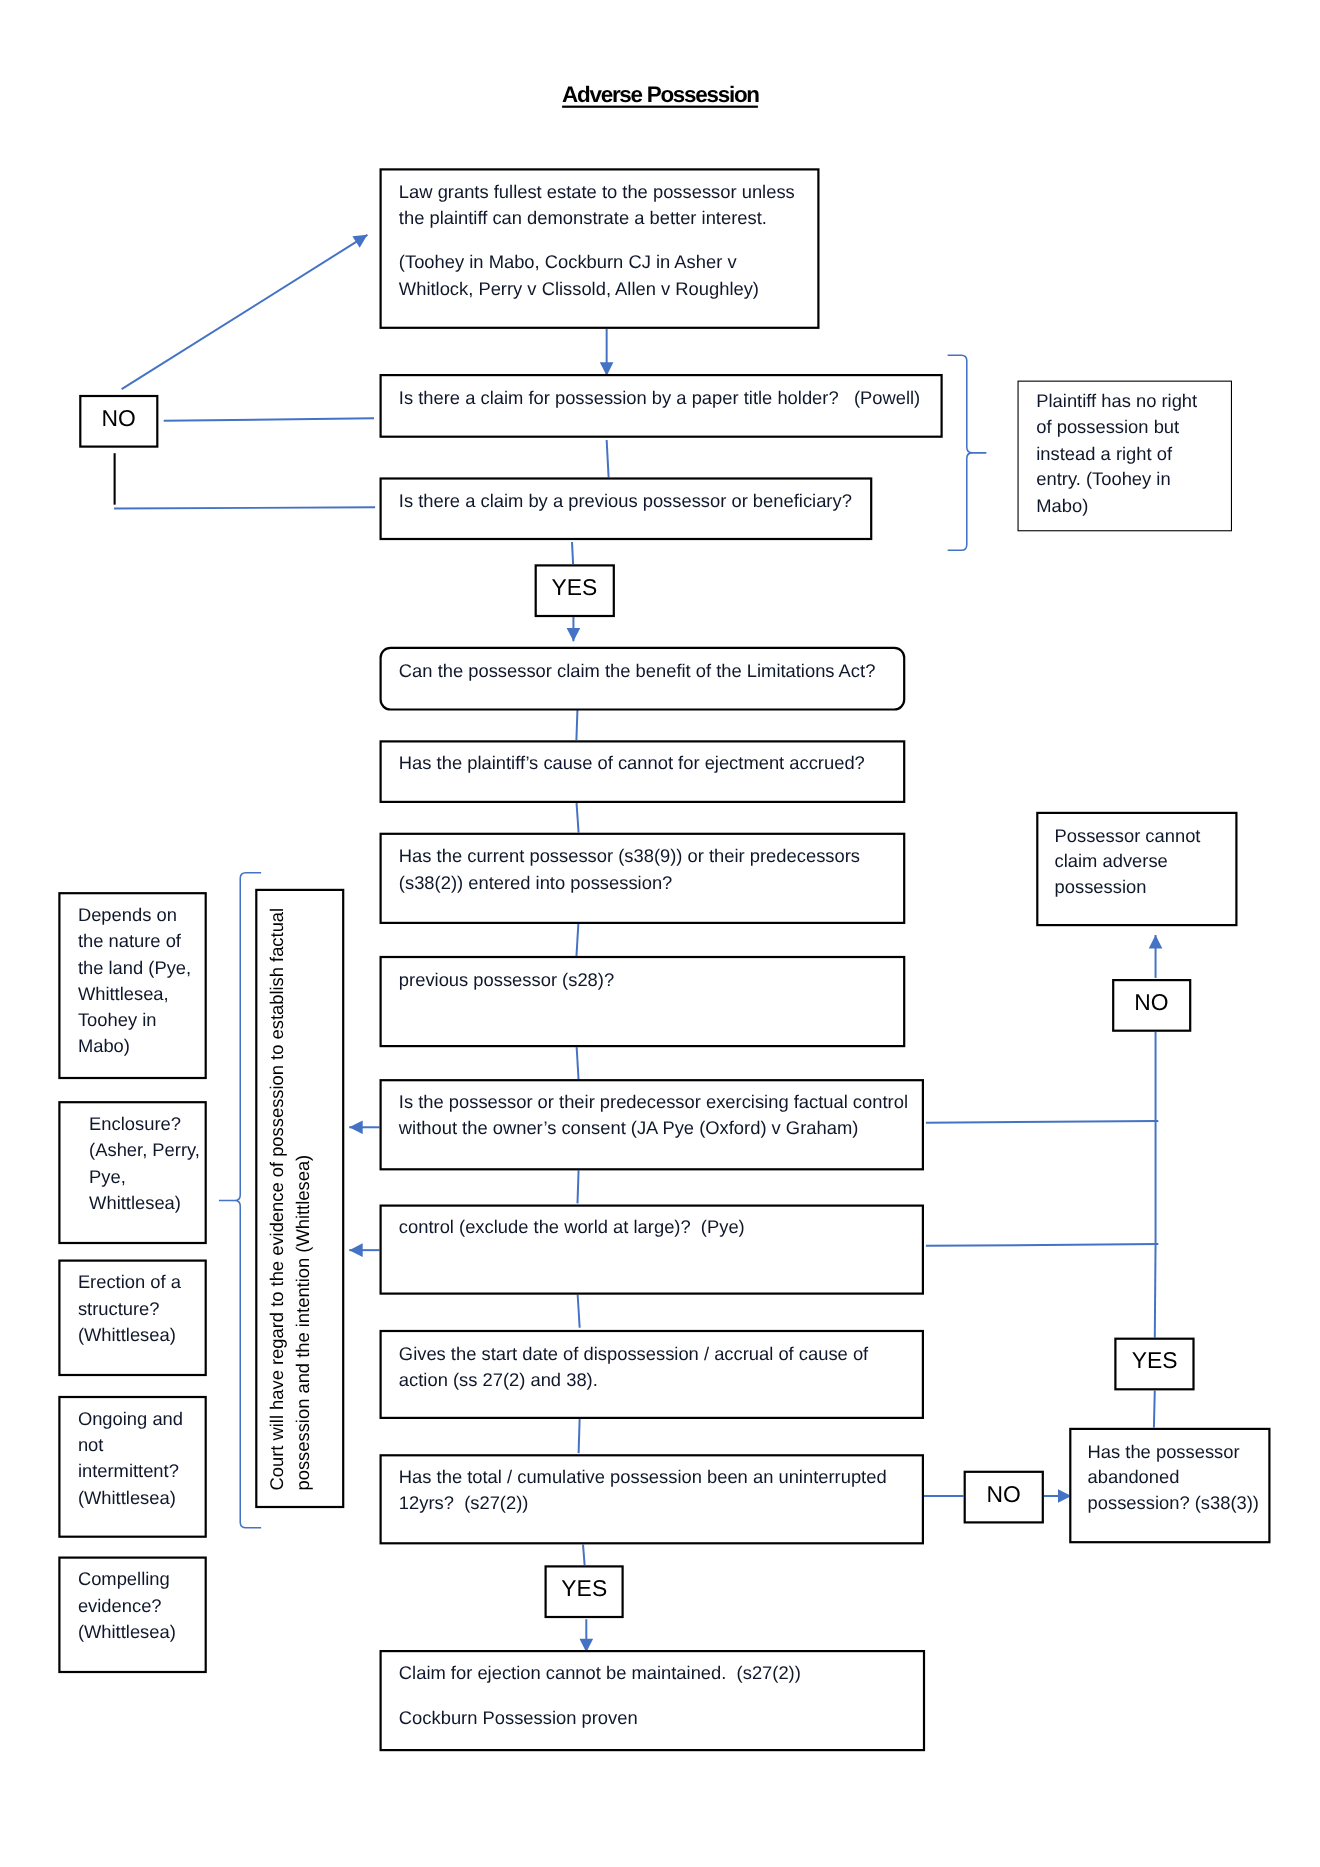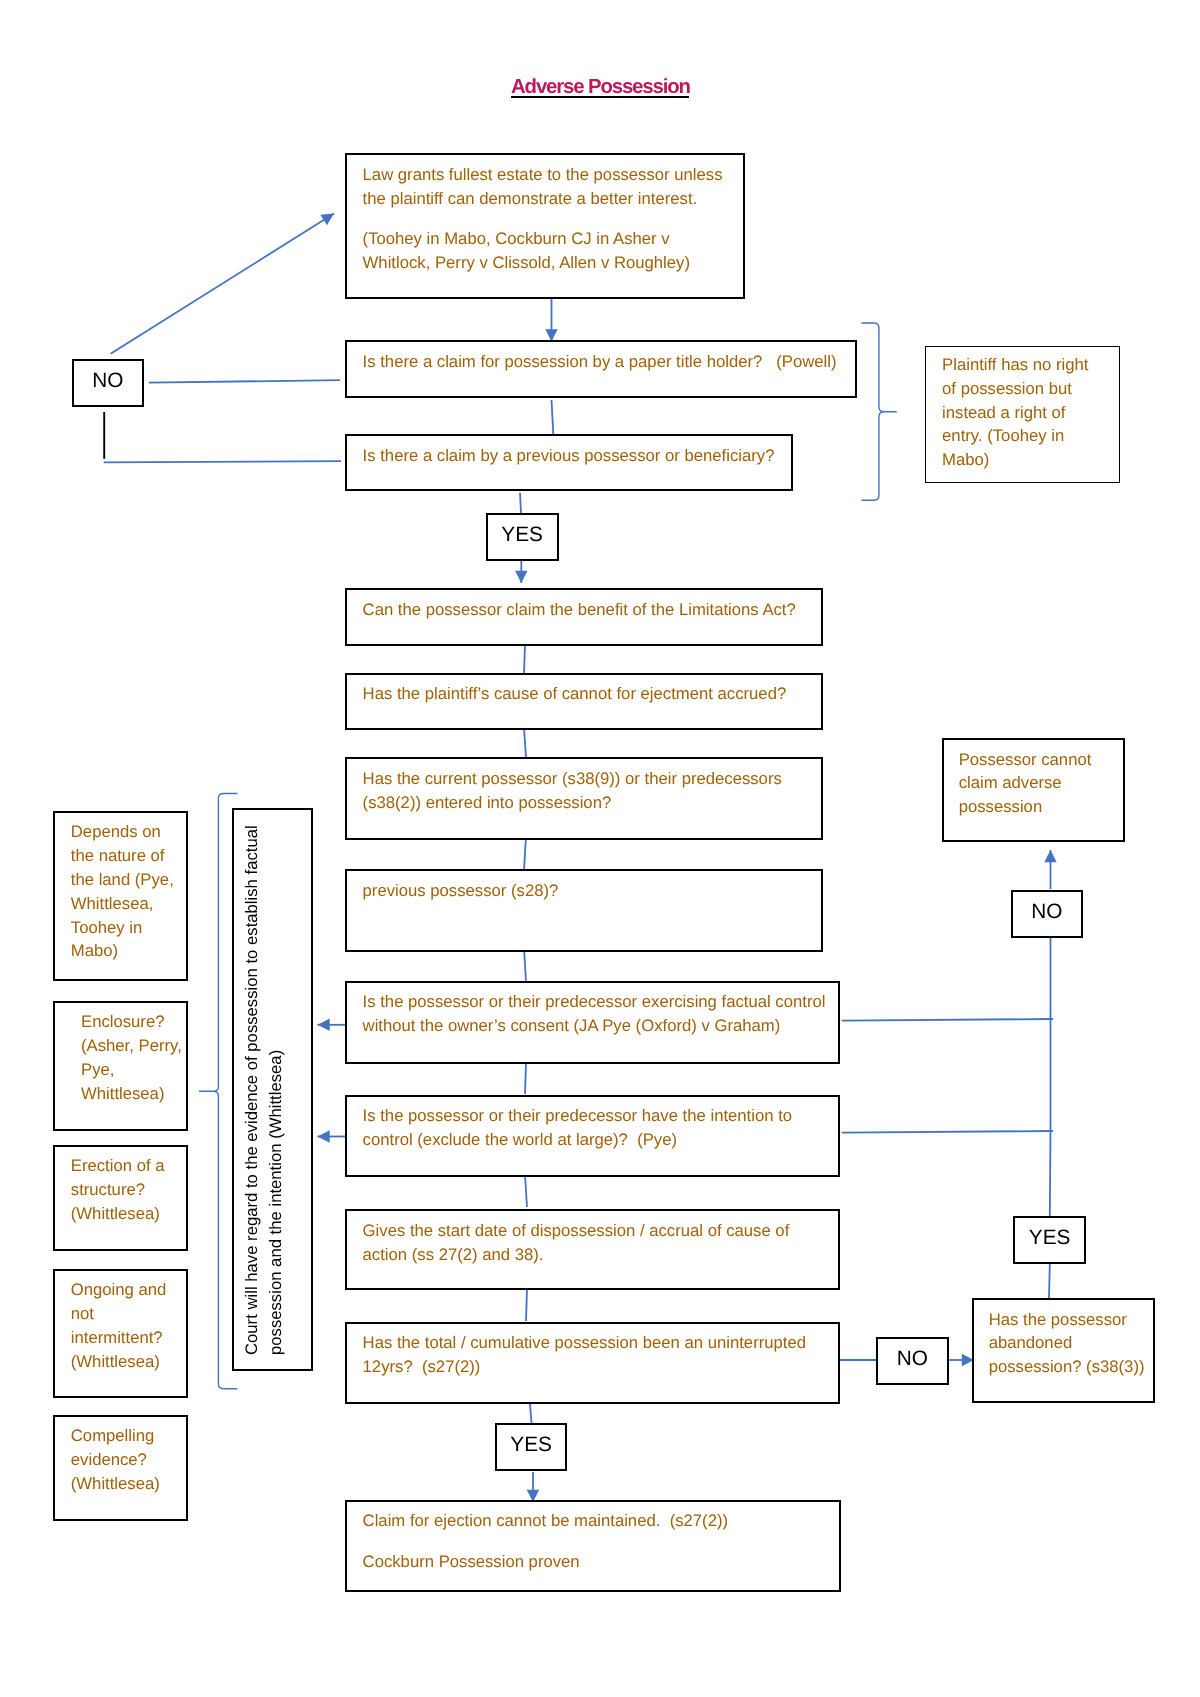--- a/index.html
+++ b/index.html
@@ -9,29 +9,29 @@
        -webkit-font-smoothing:antialiased;-moz-osx-font-smoothing:grayscale;
        text-rendering:geometricPrecision;}
   #stage{position:absolute;left:0;top:0;width:1200px;height:1697px;background:#fff;}
 
   svg#wires{position:absolute;left:0;top:0;width:1200px;height:1697px;}
 
   .box{position:absolute;box-sizing:border-box;border:2.2px solid #000;background:#fff;}
   .box.thin{border-width:1.7px;}
 
   .bt{position:absolute;box-sizing:border-box;font-size:16.7px;
-      line-height:23.9px;color:#a16207;}
+      line-height:23.9px;color:#0f172a;}
   .bt p{margin:0;padding:0;white-space:pre;}
   .bt p.gap{margin-top:var(--gap,16.4px);}
 
   .lbl{position:absolute;left:0;right:0;text-align:center;font-size:20.8px;
        line-height:20.8px;color:#000;}
 
   #title{position:absolute;font-weight:bold;font-size:20.4px;line-height:20.4px;
-         letter-spacing:-1.15px;color:#be185d;white-space:nowrap;}
+         letter-spacing:-1.15px;color:#000000;white-space:nowrap;}
   #title-underline{position:absolute;background:#000;}
 
   .vbt{position:absolute;transform-origin:0 0;transform:rotate(-90deg);
        font-size:16.7px;line-height:23.9px;color:#000;}
   .vbt p{margin:0;padding:0;white-space:pre;}
 </style>
 </head>
 <body>
 
 <div id="stage">
@@ -115,21 +115,21 @@
   <div class="box thin" style="left:925.4px;top:345.6px;width:194.3px;height:137px;">
     <div class="bt" style="left:15.7px;top:6.1px;width:175px;">
         <p class="">Plaintiff has no right</p>
         <p class="">of possession but</p>
         <p class="">instead a right of</p>
         <p class="">entry. (Toohey in</p>
         <p class="">Mabo)</p>
       </div>
   </div>
 
-  <div class="box" style="left:345px;top:588.3px;width:478px;height:57.4px;">
+  <div class="box" style="left:345px;top:588.3px;width:478px;height:57.4px;border-radius:10px;">
     <div class="bt" style="left:15.6px;top:7.6px;width:456px;">
         <p class="">Can the possessor claim the benefit of the Limitations Act?</p>
       </div>
   </div>
 
   <div class="box" style="left:345px;top:672.5px;width:478px;height:57.3px;">
     <div class="bt" style="left:15.6px;top:7.6px;width:456px;">
         <p class="">Has the plaintiff’s cause of cannot for ejectment accrued?</p>
       </div>
   </div>
@@ -149,21 +149,20 @@
 
   <div class="box" style="left:345px;top:980.9px;width:495px;height:83.1px;">
     <div class="bt" style="left:15.6px;top:7.6px;width:475px;">
         <p class="">Is the possessor or their predecessor exercising factual control</p>
         <p class="">without the owner’s consent (JA Pye (Oxford) v Graham)</p>
       </div>
   </div>
 
   <div class="box" style="left:345px;top:1094.7px;width:495px;height:82.3px;">
     <div class="bt" style="left:15.6px;top:7.6px;width:475px;">
-        <p class="">Is the possessor or their predecessor have the intention to</p>
         <p class="">control (exclude the world at large)?  (Pye)</p>
       </div>
   </div>
 
   <div class="box" style="left:345px;top:1209px;width:495px;height:81.3px;">
     <div class="bt" style="left:15.6px;top:7.6px;width:460px;">
         <p class="">Gives the start date of dispossession / accrual of cause of</p>
         <p class="">action (ss 27(2) and 38).</p>
       </div>
   </div>

